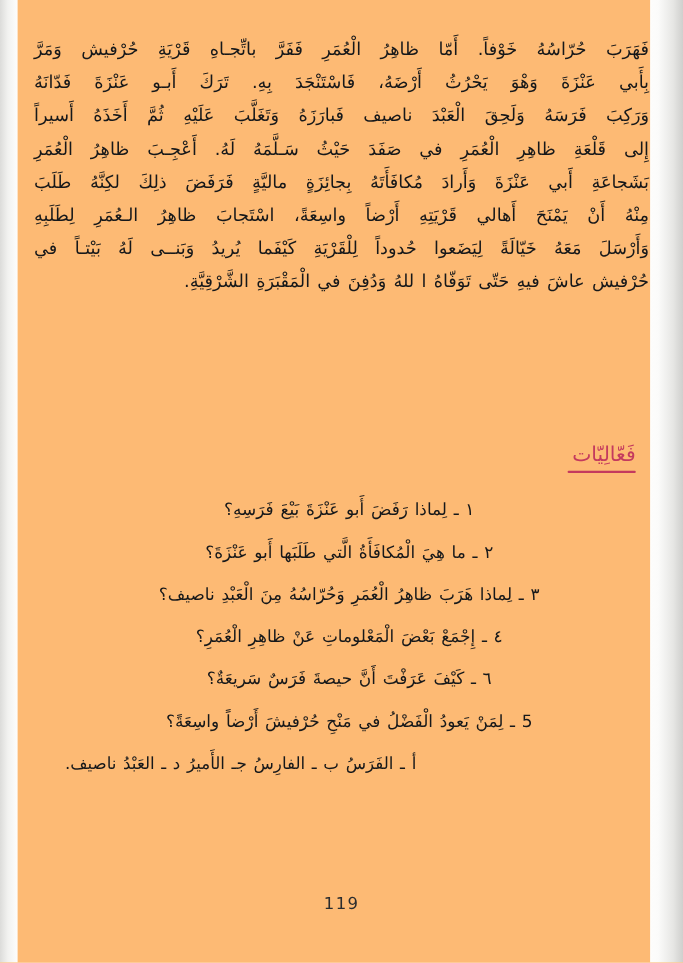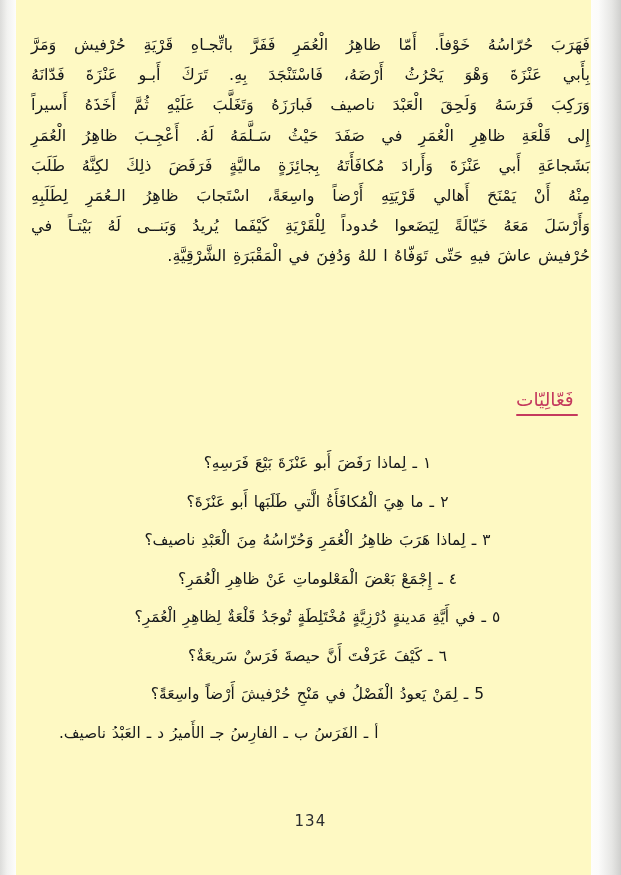--- a/index.html
+++ b/index.html
@@ -13,21 +13,21 @@
     background: #ffffff;
     font-family: "DejaVu Sans", "Liberation Sans", sans-serif;
     overflow: hidden;
   }
 
   
   .page {
     position: relative;
     width: 621px;
     height: 875px;
-    background: #fef9c3;
+    background: #fdba74;
     box-sizing: border-box;
     overflow: hidden;
   }
   
   .page::before {
     content: "";
     position: absolute;
     top: 0; left: 0;
     width: 16px; height: 100%;
     background: linear-gradient(to right, #dcdcda 0%, #f2f2f0 45%, #fdfdfc 100%);
@@ -73,24 +73,24 @@
     text-align-last: justify;
     height: 30.2px;
   }
   .body-text .ln.last {
     text-align-last: right;
   }
 
   
   .section-heading {
     position: absolute;
-    top: 388px;
+    top: 402px;
     right: 39px;
     direction: rtl;
-    text-align: left;
+    text-align: center;
   }
   .section-heading .heading-text {
     display: inline-block;
     color: #c43a5e;
     font-size: 18.5px;
     line-height: 23px;
     font-family: "DejaVu Sans", "Liberation Sans", sans-serif;
   }
   .section-heading .heading-rule {
     display: block;
@@ -189,30 +189,26 @@
       </div>
       <div class="question-row">
         <span class="q-num">٣ ـ</span>
         <span class="q-text">لِماذا هَرَبَ ظاهِرُ الْعُمَرِ وَحُرّاسُهُ مِنَ الْعَبْدِ ناصيف؟</span>
       </div>
       <div class="question-row">
         <span class="q-num">٤ ـ</span>
         <span class="q-text">إِجْمَعْ بَعْضَ الْمَعْلوماتِ عَنْ ظاهِرِ الْعُمَرِ؟</span>
       </div>
       <div class="question-row">
-        <span class="q-num">٥ ـ</span>
-        <span class="q-text">في أَيَّةِ مَدينةٍ دُرْزِيَّةٍ مُخْتَلِطَةٍ تُوجَدُ قَلْعَةٌ لِظاهِرِ الْعُمَرِ؟</span>
-      </div>
-      <div class="question-row">
         <span class="q-num">٦ ـ</span>
         <span class="q-text">كَيْفَ عَرَفْتَ أَنَّ حيصةَ فَرَسٌ سَريعَةٌ؟</span>
       </div>
       <div class="question-row">
         <span class="q-num">5 ـ</span>
         <span class="q-text">لِمَنْ يَعودُ الْفَضْلُ في مَنْحِ حُرْفيشَ أَرْضاً واسِعَةً؟</span>
       </div>
       <div class="choices-row">أ ـ الفَرَسُ    ب ـ الفارِسُ    جـ الأَميرُ    د ـ العَبْدُ ناصيف.</div>
     </div>
 
-    <div class="folio">134</div>
+    <div class="folio">119</div>
 
   </div>
 </div>
 
 </body></html>

